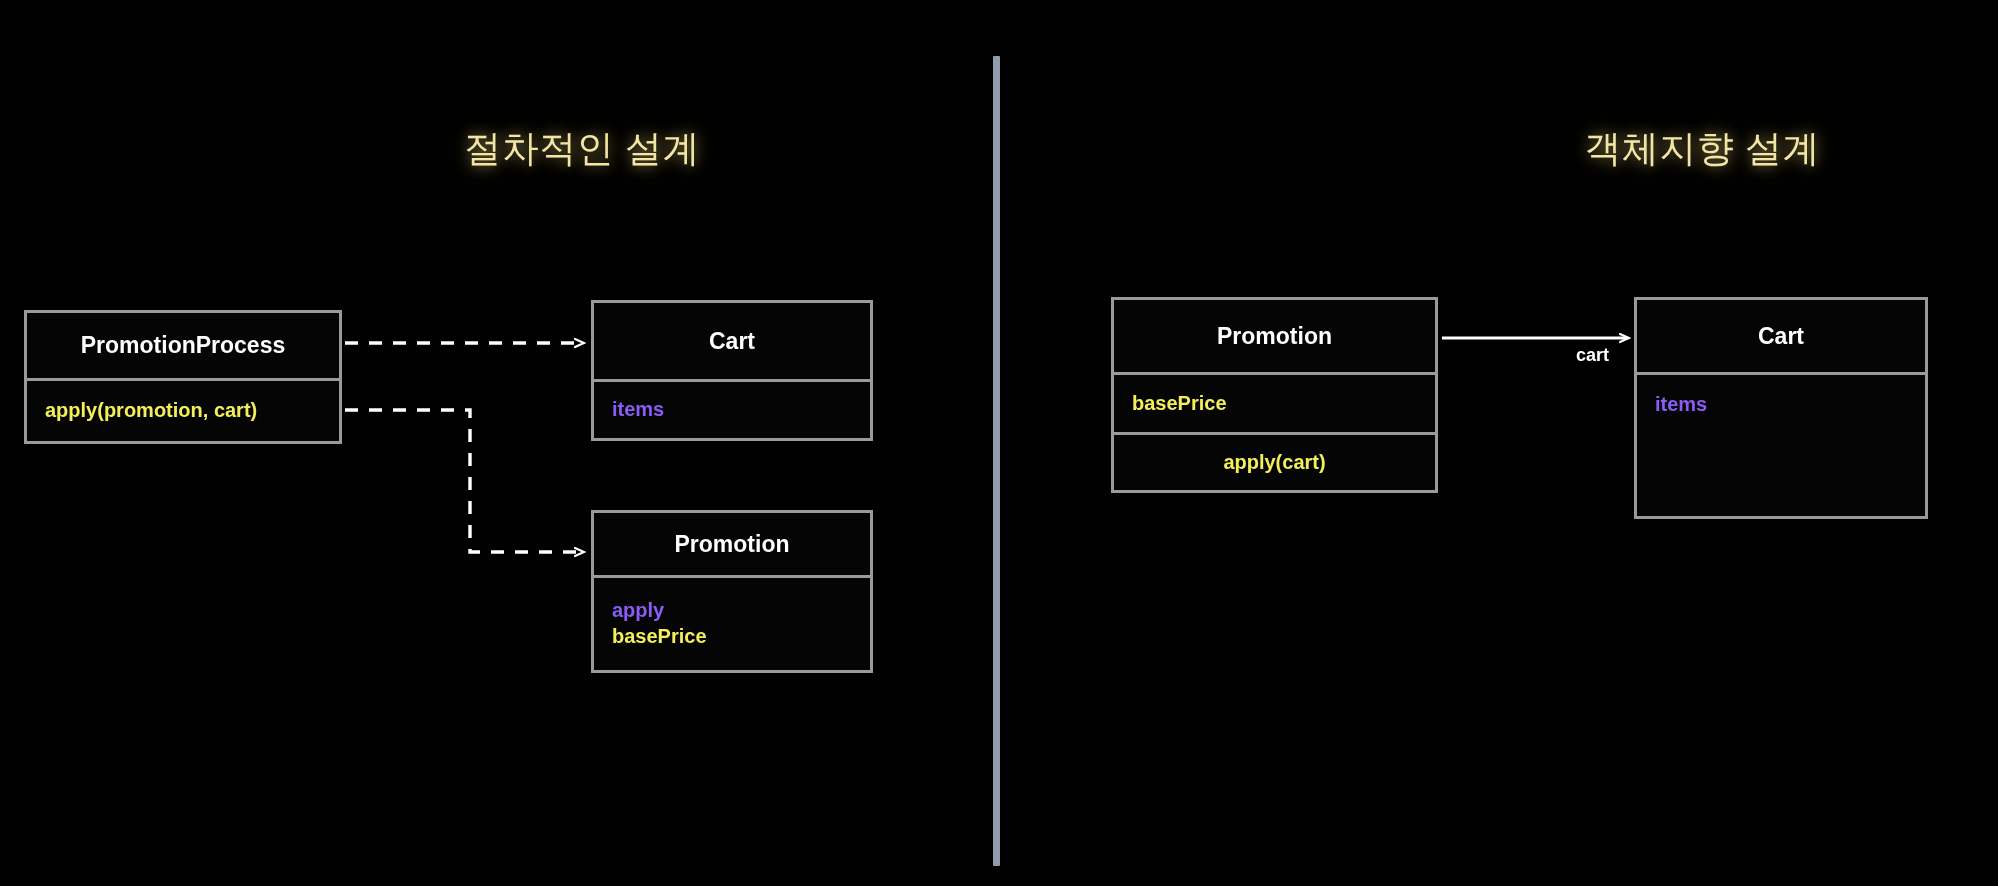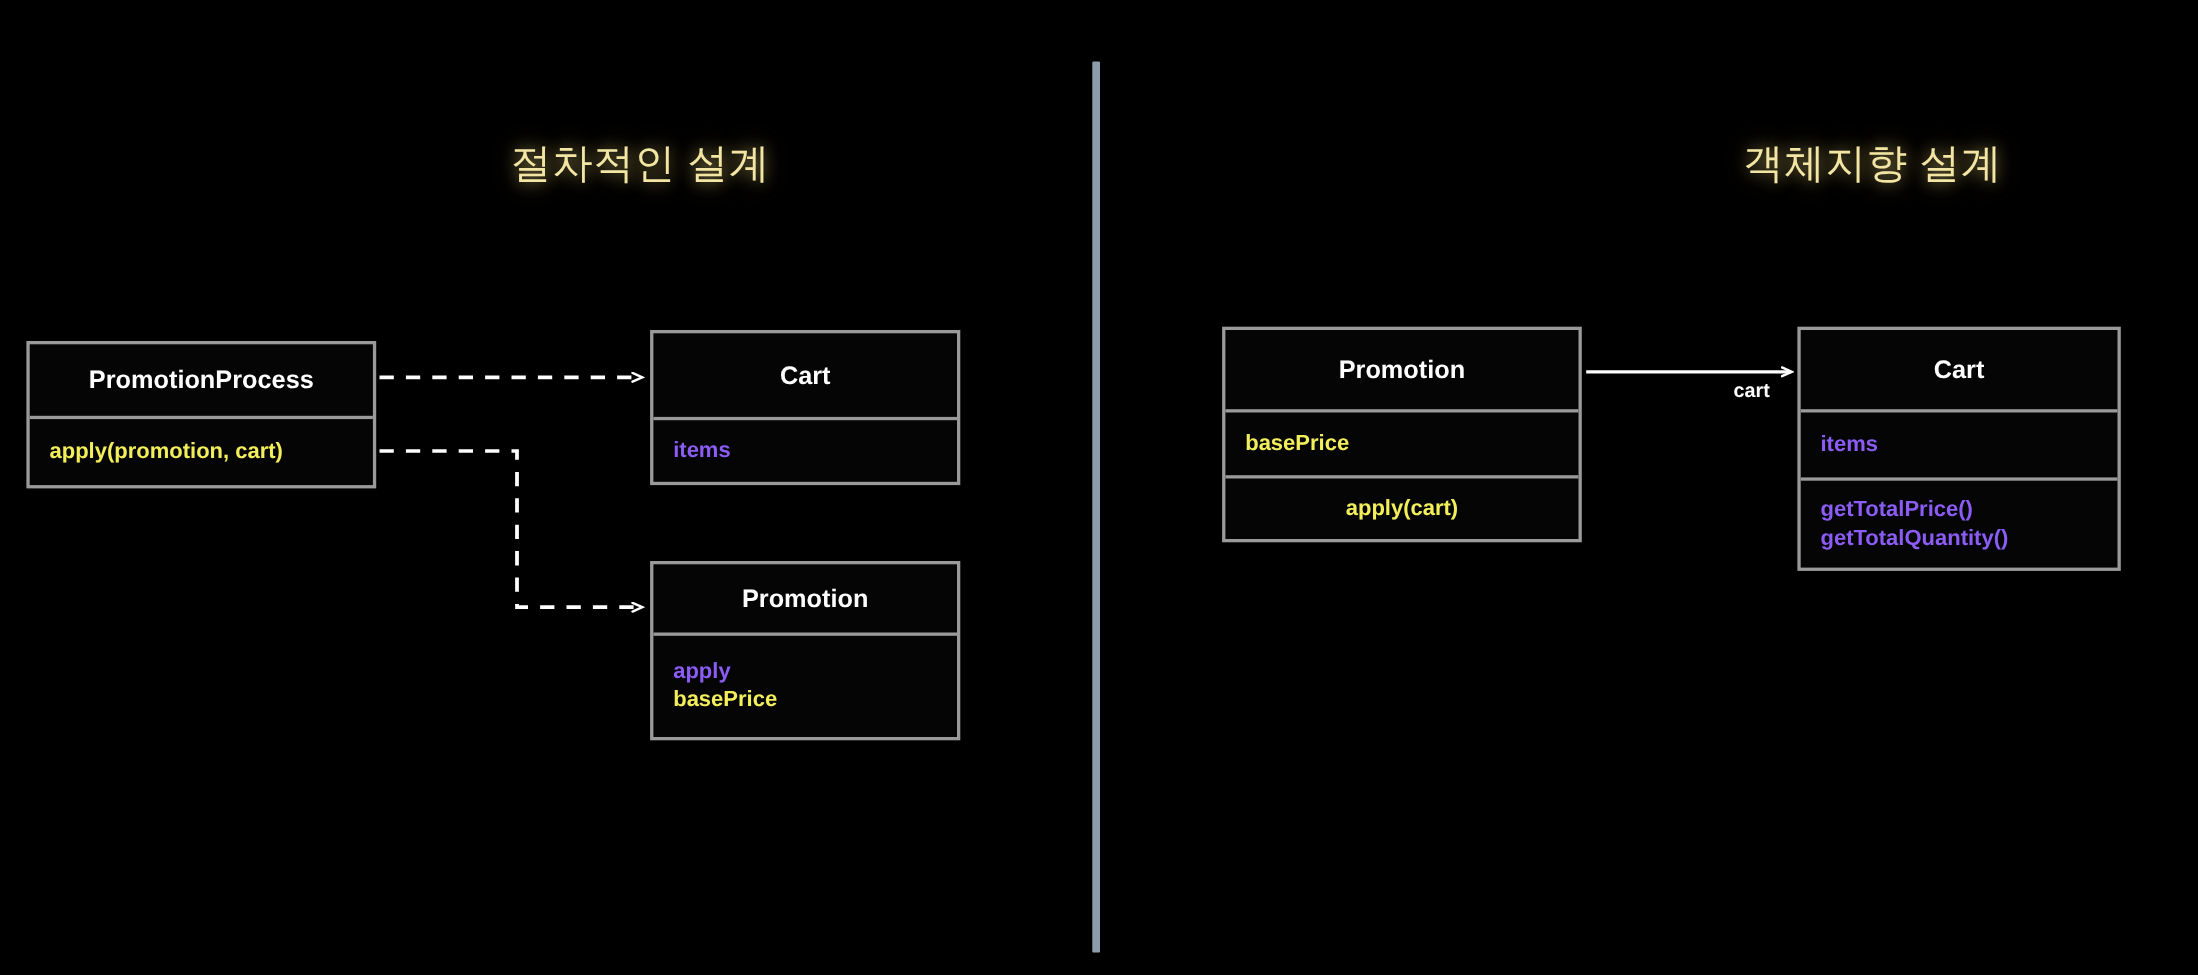--- a/index.html
+++ b/index.html
@@ -207,19 +207,15 @@
     </div>
   </div>
 
   <div class="uml-box" id="box-cart-right">
     <div class="uml-section header">
       <span class="uml-name">Cart</span>
     </div>
     <div class="uml-section fields">
       <span class="uml-line">items</span>
     </div>
-    <div class="uml-section methods">
-      <span class="uml-line">getTotalPrice()</span>
-      <span class="uml-line">getTotalQuantity()</span>
-    </div>
   </div>
 
 </div>
 
 </body></html>

